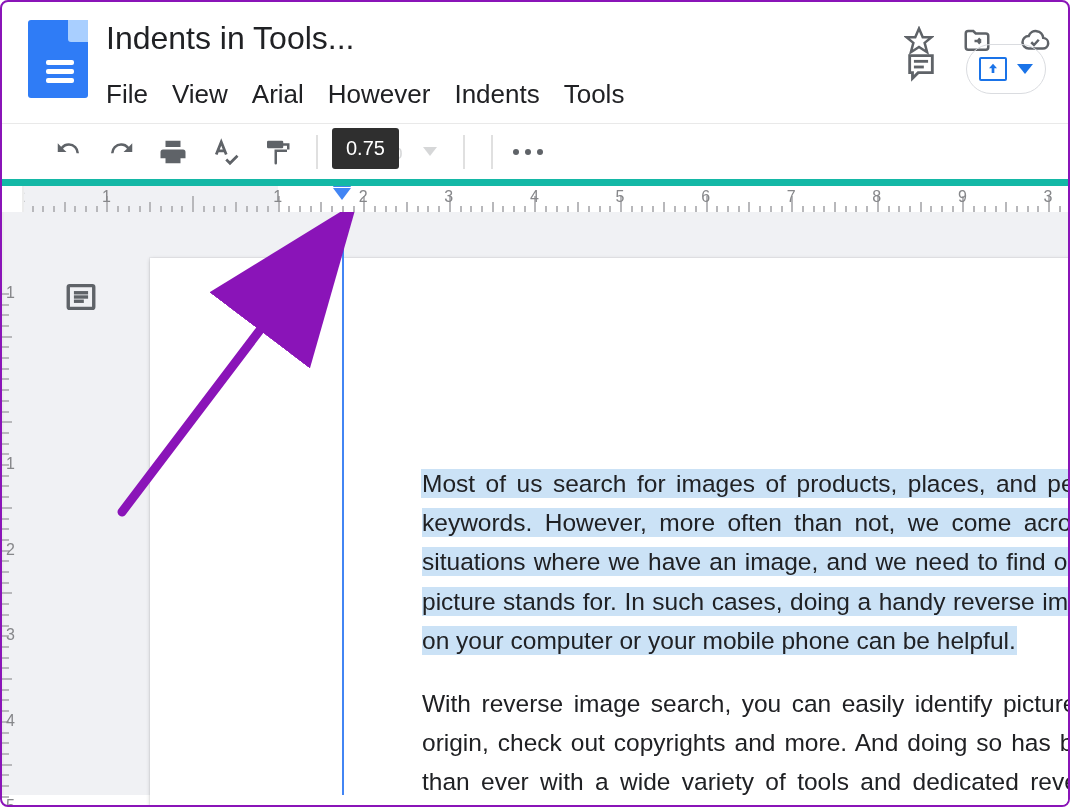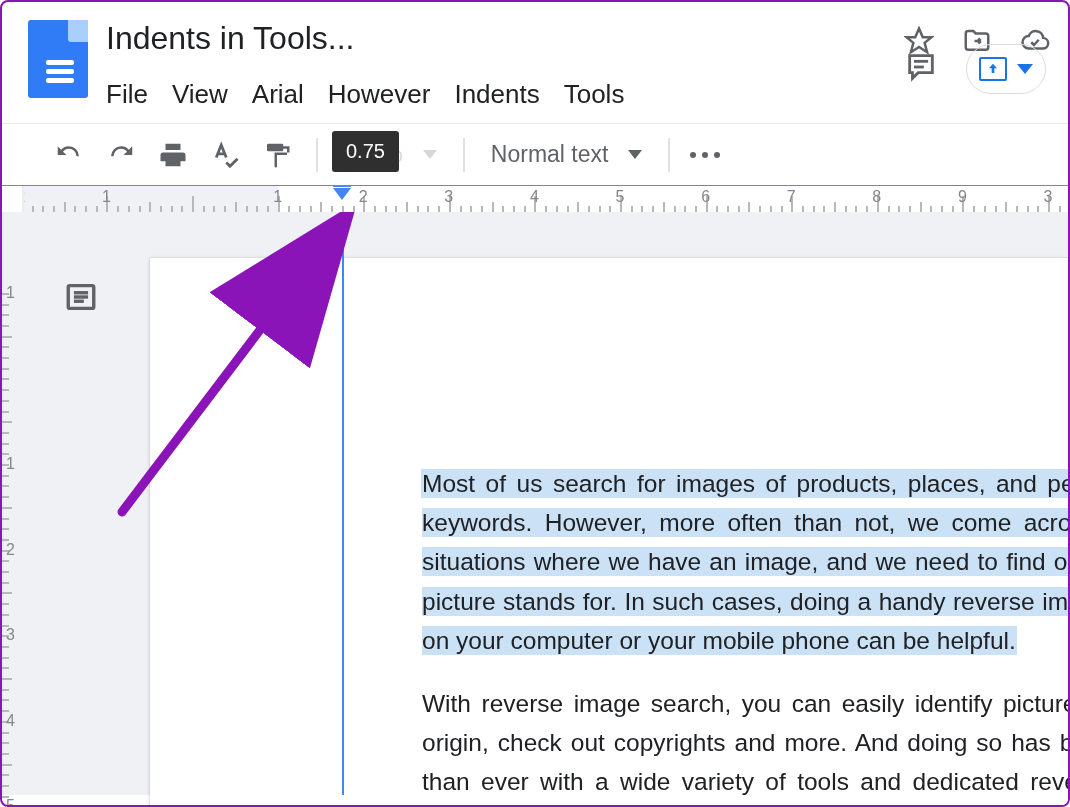--- a/index.html
+++ b/index.html
@@ -27,21 +27,21 @@
   .iconbtn{width:30px;height:30px;display:flex;align-items:center;justify-content:center;cursor:pointer;color:var(--icon);}
   .iconbtn svg{width:100%;height:100%;}
   .comment-cluster{position:absolute; right:24px; top:44px; display:flex; align-items:center; gap:28px;}
   .sharebtn{border:1.5px solid var(--border);border-radius:28px;padding:12px 12px;display:flex;align-items:center;gap:10px;cursor:pointer;}
   .sharebtn .box{width:28px;height:24px;border:2.5px solid #1a73e8;border-radius:2px;display:flex;align-items:center;justify-content:center;}
   .sharebtn .arrup{color:#1a73e8;}
   .sharebtn .caret{width:0;height:0;border-left:8px solid transparent;border-right:8px solid transparent;border-top:10px solid #1a73e8;}
   .commentbtn{color:var(--icon);cursor:pointer;}
   .headerborder{height:2px;background:#fff;margin-top:12px;box-shadow:inset 0 -1px 0 #e9e9e9;}
   
-  .toolbar{height:62px;border-bottom:1px solid #14b8a6;display:flex;align-items:center;padding-left:44px;position:relative;gap:6px;}
+  .toolbar{height:62px;border-bottom:7px solid #14b8a6;display:flex;align-items:center;padding-left:44px;position:relative;gap:6px;}
   .tbtn{width:46px;height:46px;display:flex;align-items:center;justify-content:center;cursor:pointer;color:var(--icon);border-radius:3px;}
   .tbtn svg{width:30px;height:30px;display:block;}
   .tsep{width:2px;height:34px;background:#e0e0e0;margin:0 10px;}
   .zoomtip{background:#2f2f2f;color:#fff;font-size:20px;padding:9px 14px;border-radius:3px;position:relative;}
   .tselect{display:flex;align-items:center;gap:20px;padding:8px 10px;cursor:pointer;}
   .tselect .lbl{font-size:23px;color:var(--icon);white-space:nowrap;}
   .tselect .car{width:0;height:0;border-left:7px solid transparent;border-right:7px solid transparent;border-top:9px solid var(--icon);}
   .more{display:flex;gap:6px;cursor:pointer;margin-left:4px;}
   .more span{width:6px;height:6px;border-radius:50%;background:var(--icon);}
   
@@ -156,24 +156,20 @@
     </div>
   <div class="tsep"></div>
   <div style="position:relative;">
     <div class="tselect" style="opacity:.25;">
         <span class="lbl">100%</span>
         <span class="car"></span>
       </div>
     <div class="zoomtip" style="position:absolute;left:-2px;top:-2px;">0.75</div>
   </div>
   <div class="tsep"></div>
-  <div class="tselect">
-      <span class="lbl">Normal text</span>
-      <span class="car"></span>
-    </div>
   <div class="tsep"></div>
   <div class="more">
       <span></span>
       <span></span>
       <span></span>
     </div>
 </div>
 
 <div class="rulerrow">
   <div class="leftgutterR"></div>

